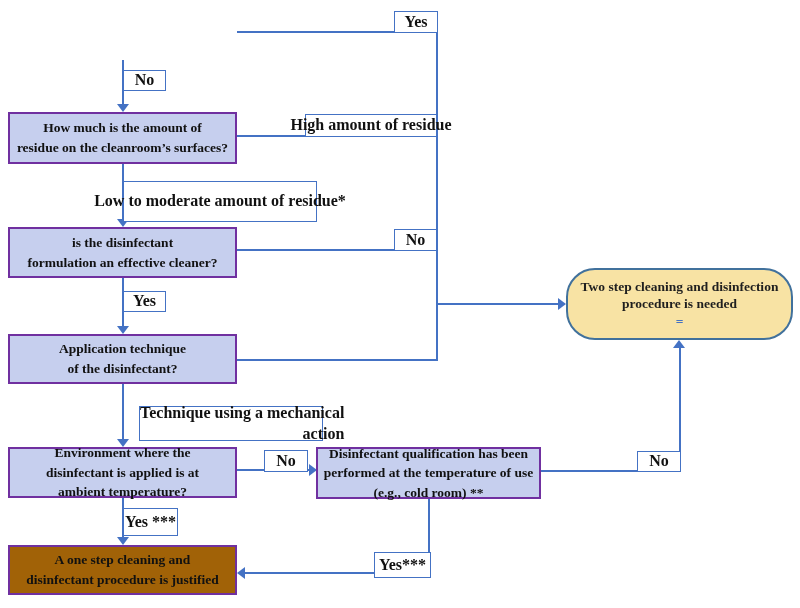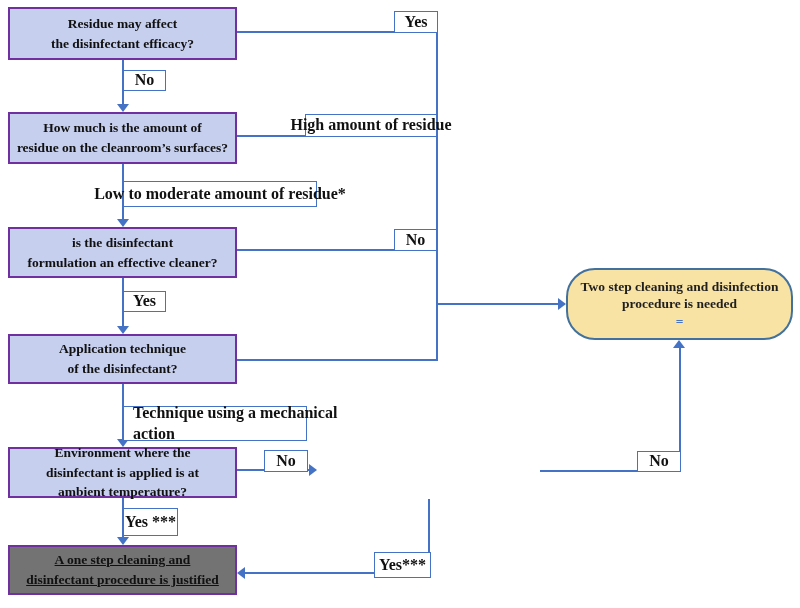--- a/index.html
+++ b/index.html
@@ -21,32 +21,32 @@
   .arr-r{border-top:6px solid transparent;border-bottom:6px solid transparent;border-left:8px solid #4472c4;}
   .arr-l{border-top:6px solid transparent;border-bottom:6px solid transparent;border-right:8px solid #4472c4;}
   
   .qbox{
     position:absolute;box-sizing:border-box;z-index:3;
     background:#c6cfee;border:2px solid #7030a0;
     display:flex;align-items:center;justify-content:center;flex-direction:column;
     text-align:center;font-weight:bold;font-size:13.5px;line-height:1.45;color:#111111;
   }
   .qbox .txt{white-space:pre;}
-  .qbox.ok{background:#737373;text-decoration:underline;}
+  .qbox.ok{background:#a16207;}
   .qbox.warn{background:#f8e3a4;border:2px solid #41719c;color:#1f1f1f;line-height:1.3;}
   .qbox.warn .equals{color:#4472c4;}
   
   .elabel{
     position:absolute;box-sizing:border-box;z-index:4;
     background:#ffffff;border:1.5px solid #4472c4;
     display:flex;align-items:center;justify-content:center;
     text-align:center;font-weight:bold;font-size:16px;line-height:1.3;color:#111111;
   }
   .elabel .txt{white-space:pre;}
-  .elabel.left{justify-content:flex-start;text-align:left;padding-left:9px;}
+  .elabel.left{justify-content:flex-start;text-align:right;margin-left:16px;}
 </style>
 </head>
 <body>
 
 <div class="canvas">
 
   <div class="ln h" style="left:237px;top:31px;width:200px;"></div>
   <div class="ln h" style="left:237px;top:135px;width:200px;"></div>
   <div class="ln h" style="left:237px;top:249px;width:200px;"></div>
   <div class="ln h" style="left:237px;top:359px;width:200px;"></div>
@@ -83,21 +83,21 @@
 
   <div class="elabel" style="left:394px;top:11px;width:44px;height:22px;">
     <span class="txt">Yes</span>
   </div>
   <div class="elabel" style="left:123px;top:70px;width:43px;height:21px;">
     <span class="txt">No</span>
   </div>
   <div class="elabel" style="left:305px;top:114px;width:132px;height:23px;">
     <span class="txt">High amount of residue</span>
   </div>
-  <div class="elabel" style="left:123px;top:181px;width:194px;height:26px;">
+  <div class="elabel" style="left:123px;top:181px;width:194px;height:41px;">
     <span class="txt">Low to moderate amount of residue*</span>
   </div>
   <div class="elabel" style="left:394px;top:229px;width:43px;height:22px;">
     <span class="txt">No</span>
   </div>
   <div class="elabel" style="left:123px;top:291px;width:43px;height:21px;">
     <span class="txt">Yes</span>
   </div>
   <div class="elabel left" style="left:123px;top:406px;width:184px;height:35px;">
     <span class="txt">Technique using a mechanical
@@ -109,24 +109,20 @@
   <div class="elabel" style="left:637px;top:451px;width:44px;height:21px;">
     <span class="txt">No</span>
   </div>
   <div class="elabel" style="left:123px;top:508px;width:55px;height:28px;text-align:center;">
     <span class="txt">Yes ***</span>
   </div>
   <div class="elabel" style="left:374px;top:552px;width:57px;height:26px;">
     <span class="txt">Yes***</span>
   </div>
 
-  <div class="qbox" style="left:8px;top:7px;width:229px;height:53px;">
-    <span class="txt">Residue may affect
-the disinfectant efficacy?</span>
-  </div>
 
   <div class="qbox" style="left:8px;top:112px;width:229px;height:52px;">
     <span class="txt">How much is the amount of
 residue on the cleanroom’s surfaces?</span>
   </div>
 
   <div class="qbox" style="left:8px;top:227px;width:229px;height:51px;">
     <span class="txt">is the disinfectant
 formulation an effective cleaner?</span>
   </div>
@@ -135,20 +131,25 @@
     <span class="txt">Application technique
 of the disinfectant?</span>
   </div>
 
   <div class="qbox" style="left:8px;top:447px;width:229px;height:51px;">
     <span class="txt">Environment where the
 disinfectant is applied is at
 ambient temperature?</span>
   </div>
 
+  <div class="qbox" style="left:316px;top:447px;width:225px;height:52px;">
+    <span class="txt">Disinfectant qualification has been
+performed at the temperature of use
+(e.g., cold room) **</span>
+  </div>
 
   <div class="qbox warn" style="left:566px;top:268px;width:227px;height:72px;border-radius:29px;">
     <span class="txt">Two step cleaning and disinfection
 procedure is needed</span>
     <span class="txt equals">=</span>
   </div>
 
   <div class="qbox ok" style="left:8px;top:545px;width:229px;height:50px;">
     <span class="txt">A one step cleaning and
 disinfectant procedure is justified</span>

